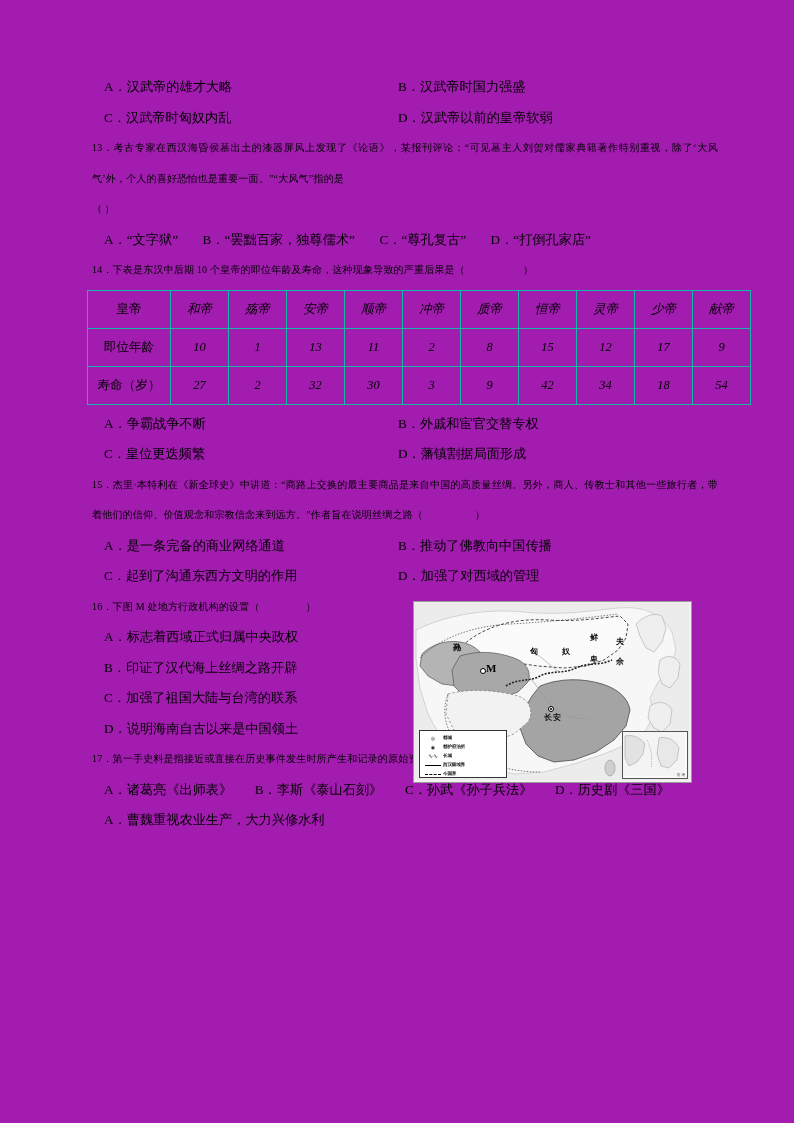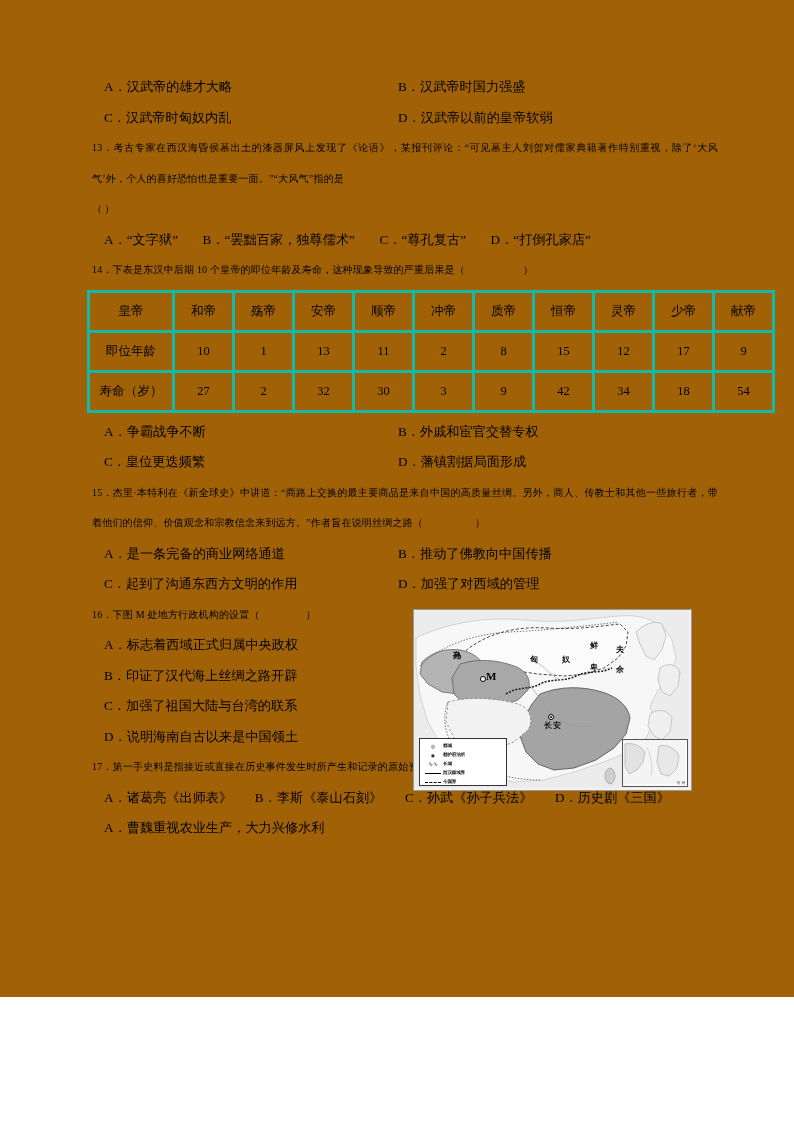--- a/index.html
+++ b/index.html
@@ -13,22 +13,22 @@
     position: relative;
     font-family: "Liberation Serif", "DejaVu Serif", serif;
     color: #000000;
     overflow: hidden;
   }
 
   .page {
     position: absolute;
     left: 0; top: 0;
     width: 794px;
-    height: 997px;
-    background: #a16207;
+    height: 1123px;
+    background: #a21caf;
   }
 
   .content {
     position: absolute;
     left: 76px;
     top: 72px;
     width: 642px;
   }
 
   
@@ -86,32 +86,33 @@
   
   .emp-table {
     border-collapse: collapse;
     margin-top: 4px;
     margin-bottom: 4px;
     margin-left: 11px;
     table-layout: fixed;
     width: 610px;
   }
   .emp-table td {
-    border: 3px solid #14b8a6;
+    border: 1px solid #14b8a6;
     text-align: center;
     vertical-align: middle;
     height: 37px;
     font-size: 12.6px;
     padding: 0 2px;
   }
   .emp-table td.head-label {
     width: 78px;
   }
   .emp-table td.datacell {
     width: 53px;
+    font-style: italic;
   }
   .emp-table .num {
     font-family: "Liberation Serif", serif;
     font-size: 12.4px;
   }
 
   
   .q16-wrap {
     position: relative;
   }

